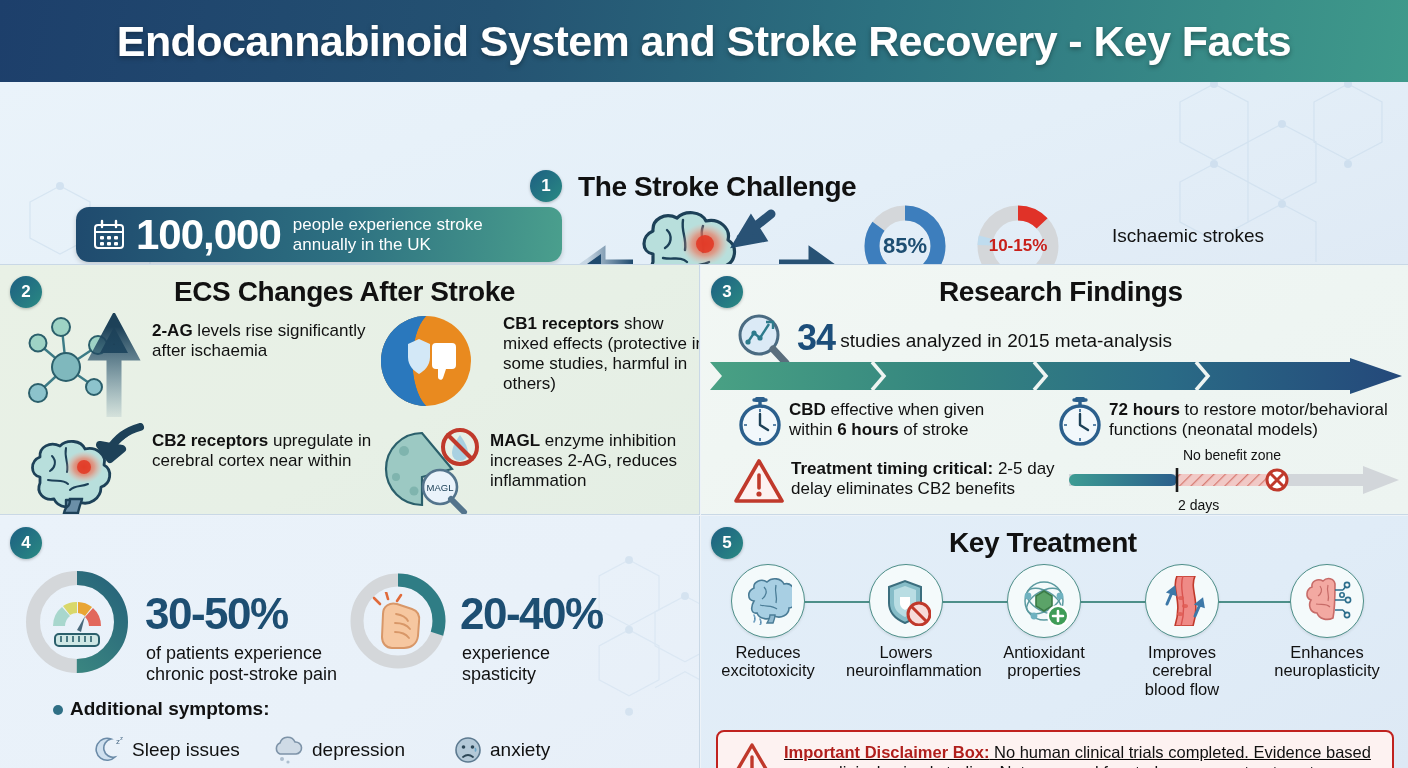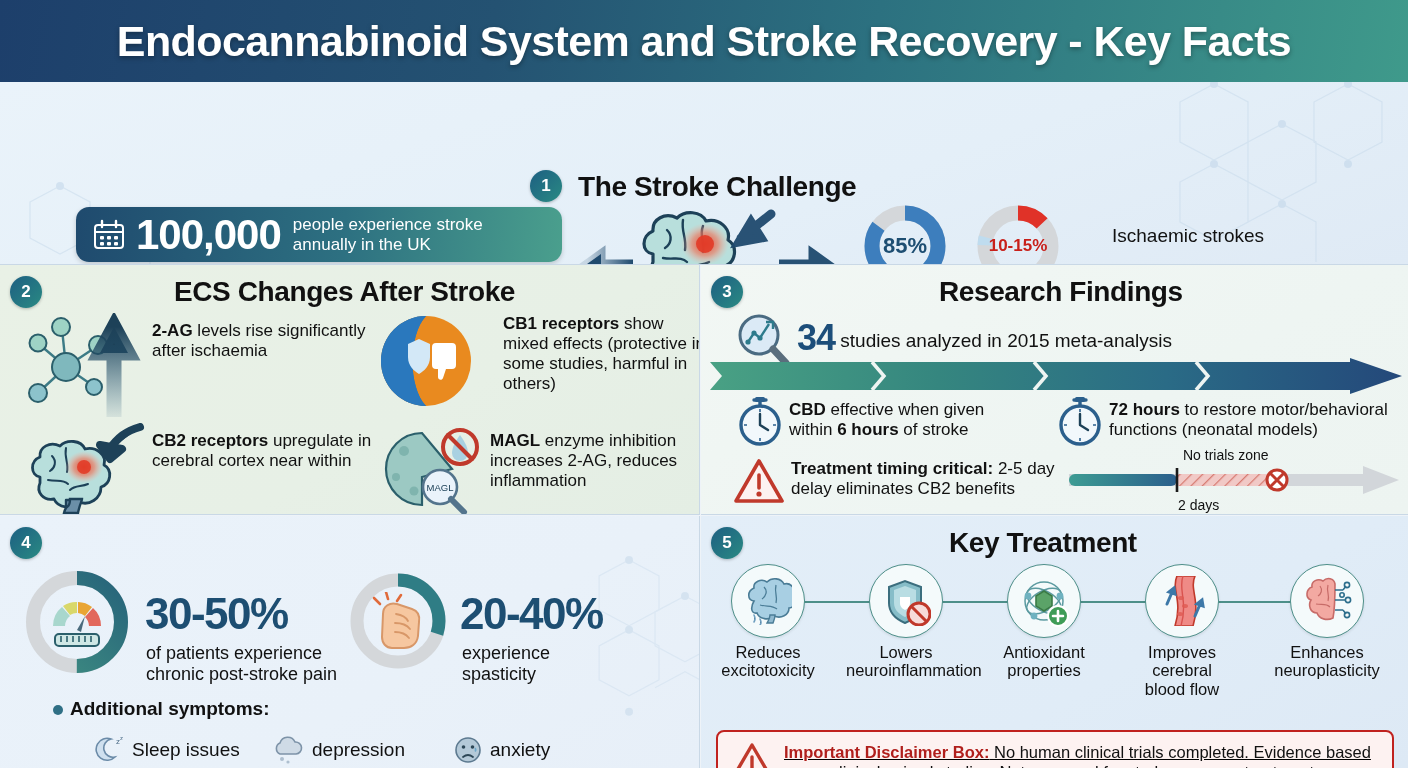--- a/index.html
+++ b/index.html
@@ -368,21 +368,21 @@
           <line x1="0" y1="0" x2="0" y2="8" stroke="#c0392b" stroke-width="2.5" opacity=".55"></line>
         </pattern>
       </defs>
       <path d="M0 14 H294 L294 6 L330 20 L294 34 L294 26 H0 Z" fill="#d2d6da"></path>
       <rect x="0" y="14" width="108" height="12" rx="6" fill="url(#tlg)"></rect>
       <rect x="108" y="14" width="98" height="12" fill="url(#hatch)"></rect>
       <path d="M108 8 V32" stroke="#1a1a1a" stroke-width="2.6"></path>
       <circle cx="208" cy="20" r="10" fill="#fff" stroke="#c0392b" stroke-width="3"></circle>
       <path d="M202 14 L214 26 M214 14 L202 26" stroke="#c0392b" stroke-width="3" stroke-linecap="round"></path>
     </svg>
-    <div class="tl-label" style="left:482px; top:182px;">No trials zone</div>
+    <div class="tl-label" style="left:482px; top:182px;">No benefit zone</div>
     <div class="tl-label" style="left:477px; top:232px;">2 days</div>
   </div>
 
   <div class="panel" id="p4">
     <svg class="hexbg" viewBox="0 0 700 252">
       <g fill="none" stroke="#cfdfee" stroke-width="1.3">
         <path d="M600 60 l30 -16 30 16 v34 l-30 16 -30 -16z"></path>
         <path d="M656 96 l30 -16 30 16 v34 l-30 16 -30 -16z"></path>
         <path d="M600 130 l30 -16 30 16 v34 l-30 16 -30 -16z"></path>
         <path d="M656 172 l30 -16 30 16 v34"></path>

